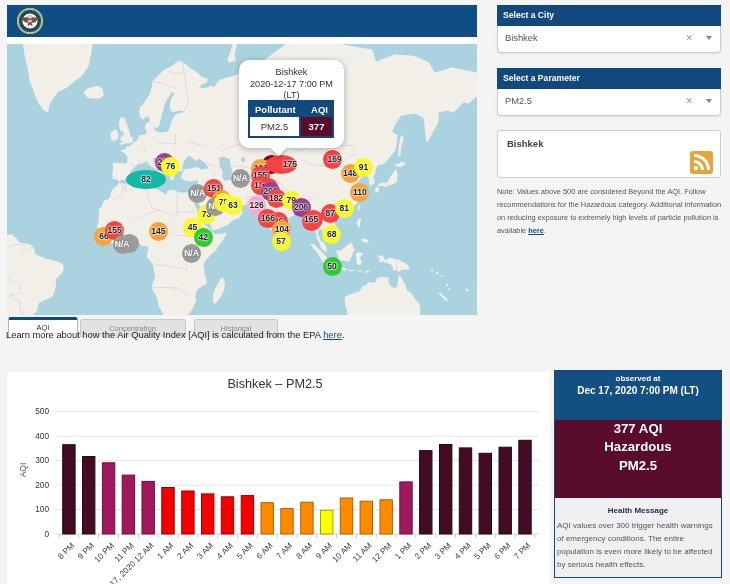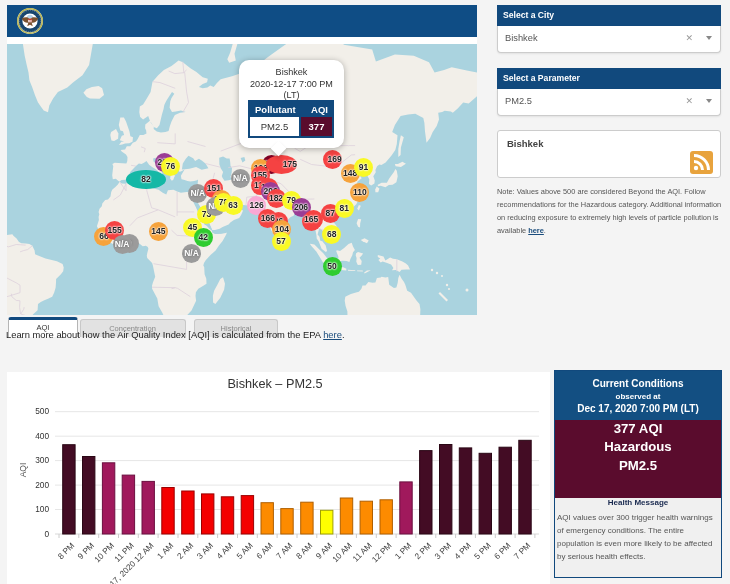--- a/index.html
+++ b/index.html
@@ -271,23 +271,22 @@
       <text x="424.8" y="174.0" transform="rotate(-45 424.8 174.0)" text-anchor="end" font-size="8.3" fill="#444">2 PM</text>
       <text x="444.7" y="174.0" transform="rotate(-45 444.7 174.0)" text-anchor="end" font-size="8.3" fill="#444">3 PM</text>
       <text x="464.5" y="174.0" transform="rotate(-45 464.5 174.0)" text-anchor="end" font-size="8.3" fill="#444">4 PM</text>
       <text x="484.3" y="174.0" transform="rotate(-45 484.3 174.0)" text-anchor="end" font-size="8.3" fill="#444">5 PM</text>
       <text x="504.2" y="174.0" transform="rotate(-45 504.2 174.0)" text-anchor="end" font-size="8.3" fill="#444">6 PM</text>
       <text x="524.0" y="174.0" transform="rotate(-45 524.0 174.0)" text-anchor="end" font-size="8.3" fill="#444">7 PM</text>
 <text x="18.5" y="98" transform="rotate(-90 18.5 98)" text-anchor="middle" font-size="8.5" fill="#555">AQI</text>
 </svg></div>
 <div style="position:absolute;left:554px;top:370px;width:168px;height:208px;border:1px solid #11497d;box-sizing:border-box;background:#f0f0f0">
 <div style="position:absolute;left:0;top:0;width:100%;height:49px;background:#134f82;color:#fff;text-align:center">
-<div style="font:bold 10px 'Liberation Sans',sans-serif;margin-top:7px">Current Conditions</div>
 <div style="font:bold 8px 'Liberation Sans',sans-serif;margin-top:3px">observed at</div>
 <div style="font:bold 10px 'Liberation Sans',sans-serif;margin-top:2px">Dec 17, 2020 7:00 PM (LT)</div>
 </div>
 <div style="position:absolute;left:0;top:49px;width:100%;height:78px;background:#5a0c2d;color:#fff;text-align:center">
 <div style="font:bold 13.2px/18.4px 'Liberation Sans',sans-serif;">377 AQI<br>Hazardous<br>PM2.5</div>
 </div>
 <div style="position:absolute;left:0;top:127px;width:100%;text-align:center">
-<div style="font:bold 8px 'Liberation Sans',sans-serif;color:#1a2a50;">Health Message</div>
+<div style="font:bold 8px 'Liberation Sans',sans-serif;color:#1a2a50;margin-top:8px">Health Message</div>
 <div style="font:8px/13px 'Liberation Sans',sans-serif;color:#555;text-align:left;margin:4px 2px 0 2px">AQI values over 300 trigger health warnings<br>of emergency conditions. The entire<br>population is even more likely to be affected<br>by serious health effects.</div>
 </div>
 </div>
 </body></html>

